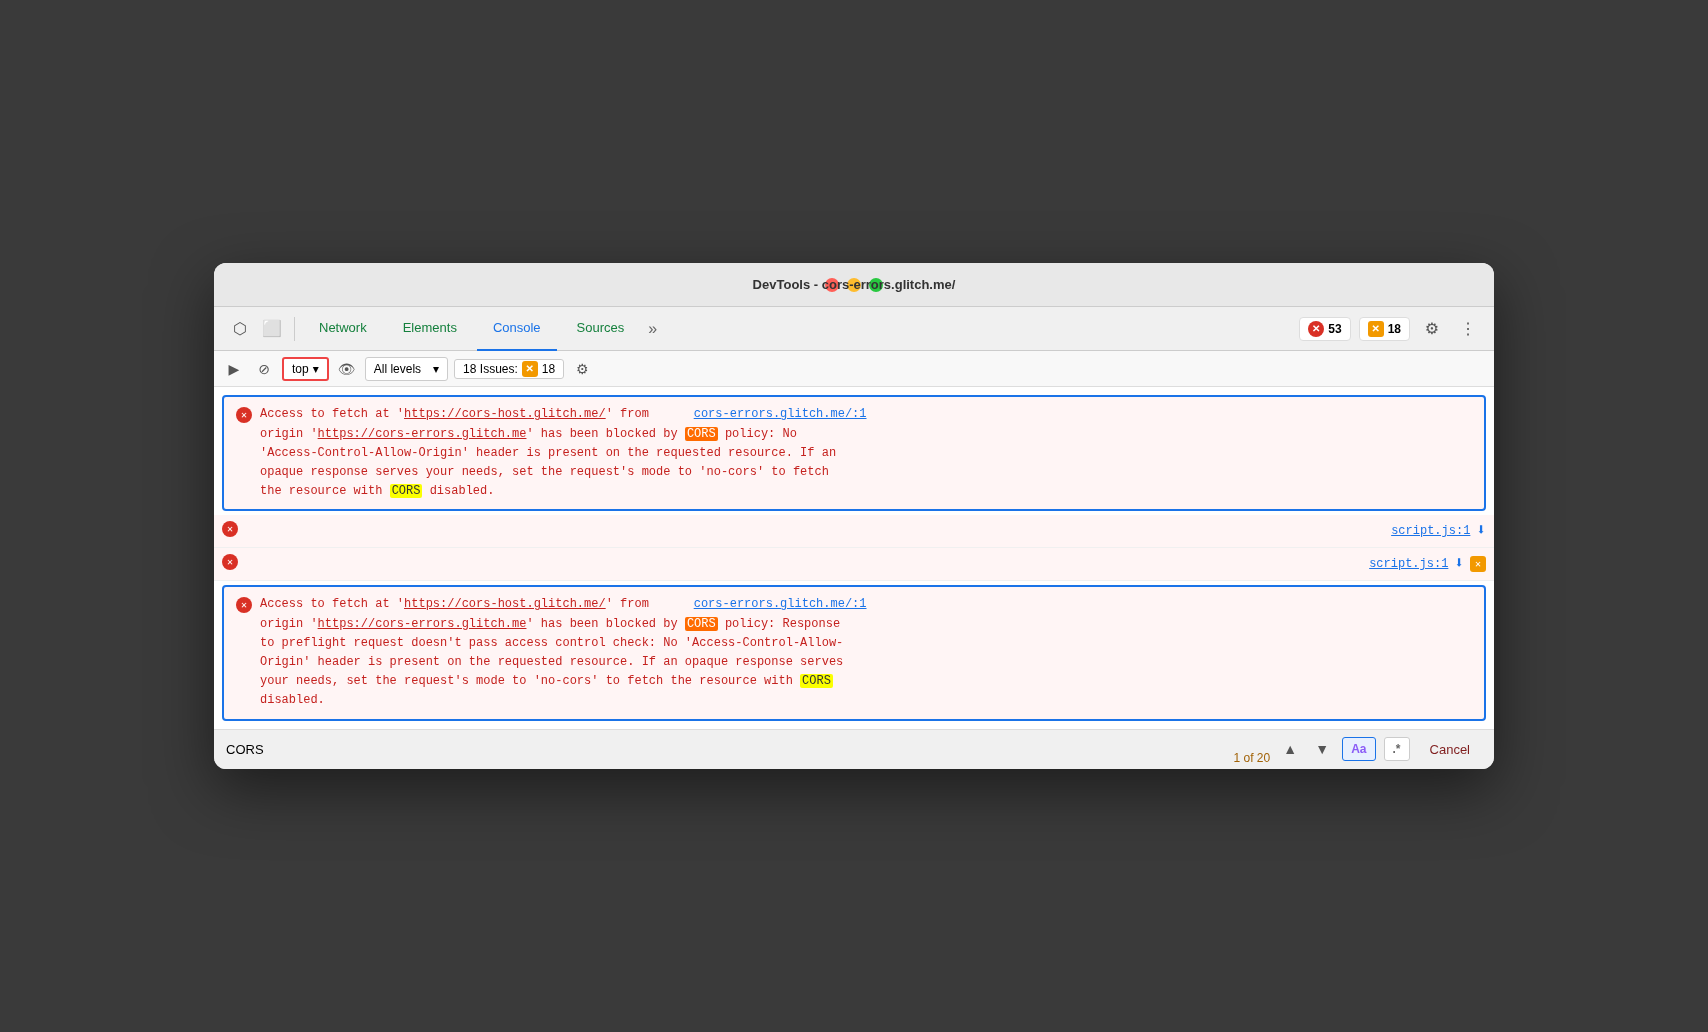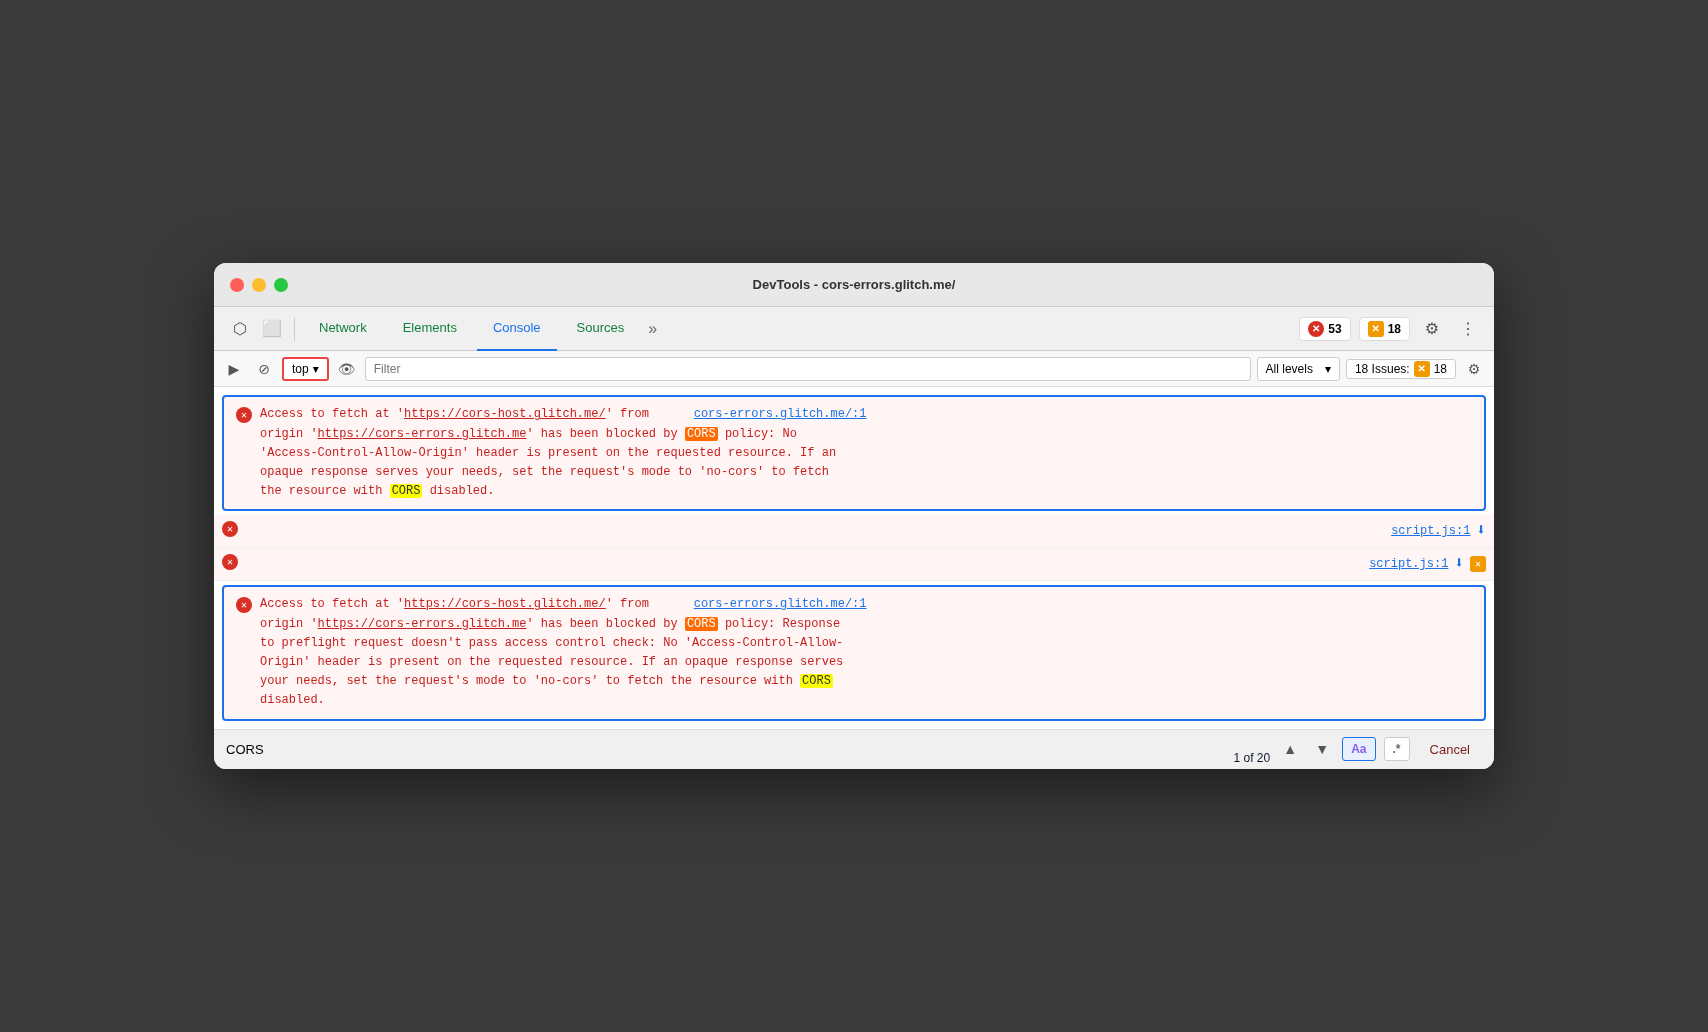--- a/index.html
+++ b/index.html
@@ -19,20 +19,21 @@
       overflow: hidden;
     }
     .titlebar {
       background: #e8e8e8;
       height: 44px;
       display: flex;
       align-items: center;
       padding: 0 16px;
       border-bottom: 1px solid #ccc;
       position: relative;
+      justify-content: center;
     }
     .traffic-lights {
       display: flex;
       gap: 8px;
     }
     .traffic-light {
       width: 14px;
       height: 14px;
       border-radius: 50%;
     }
@@ -281,21 +282,21 @@
     .search-input {
       flex: 1;
       height: 28px;
       border: none;
       background: transparent;
       font-size: 13px;
       outline: none;
     }
     .search-count {
       font-size: 12px;
-      color: #0f172a;
+      color: #a16207;
       white-space: nowrap;
       margin-top: 18px;
     }
     .search-btn {
       width: 24px;
       height: 24px;
       display: flex;
       align-items: center;
       justify-content: center;
       border: none;
@@ -392,21 +393,20 @@
   </div>
 
   <div class="console-toolbar">
     <button class="console-tool-btn">▶</button>
     <button class="console-tool-btn">⊘</button>
     <div class="top-selector">
       <span>top</span>
       <span>▾</span>
     </div>
     <button class="console-tool-btn">👁</button>
-    <input class="filter-input" type="text" placeholder="Filter" style="">
     <div class="levels-selector">
       <span>All levels</span>
       <span>▾</span>
     </div>
     <div class="issues-btn">
       <span>18 Issues:</span>
       <div class="badge-icon-yellow">✕</div>
       <span>18</span>
     </div>
     <button class="console-tool-btn">⚙</button>

